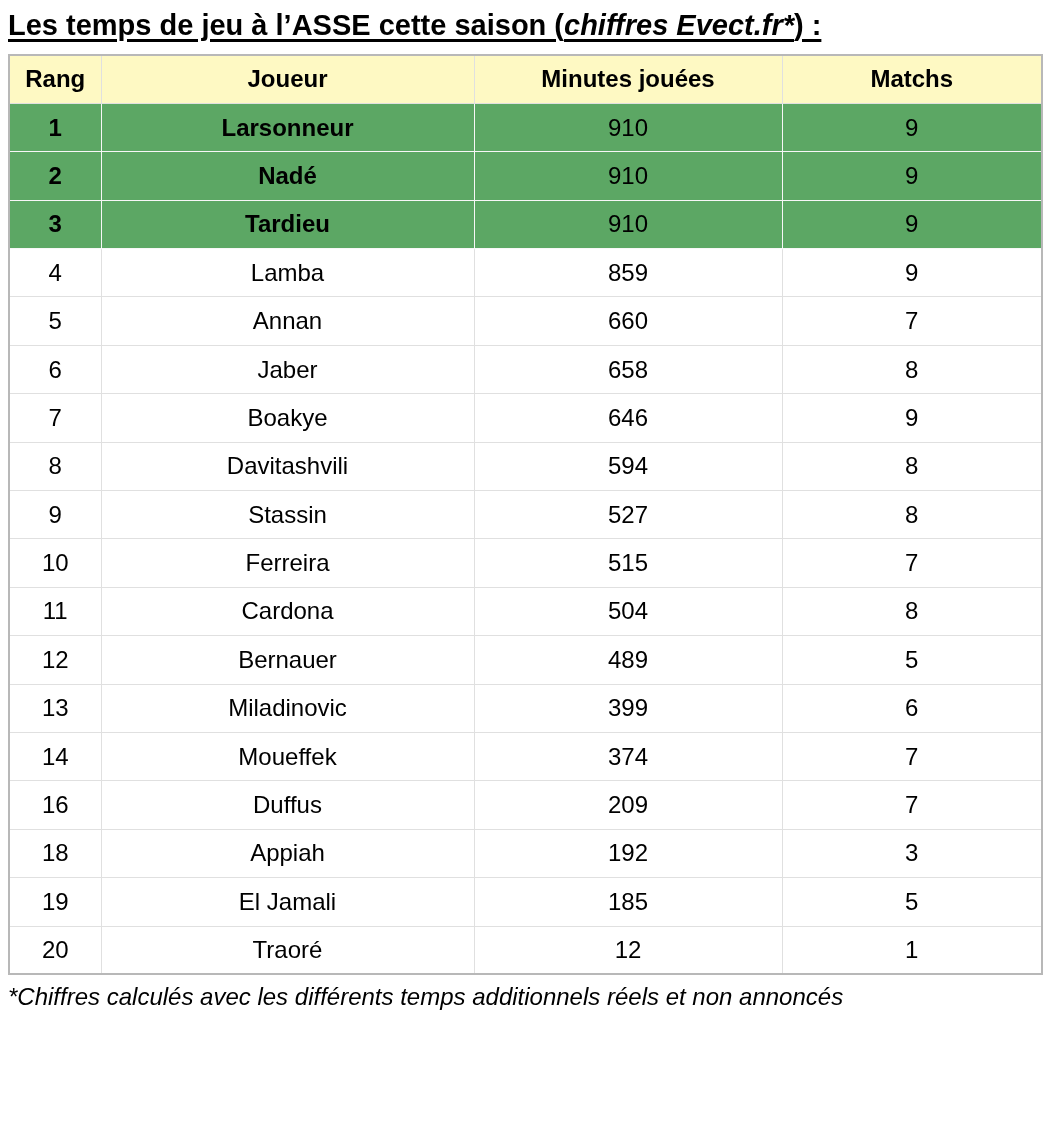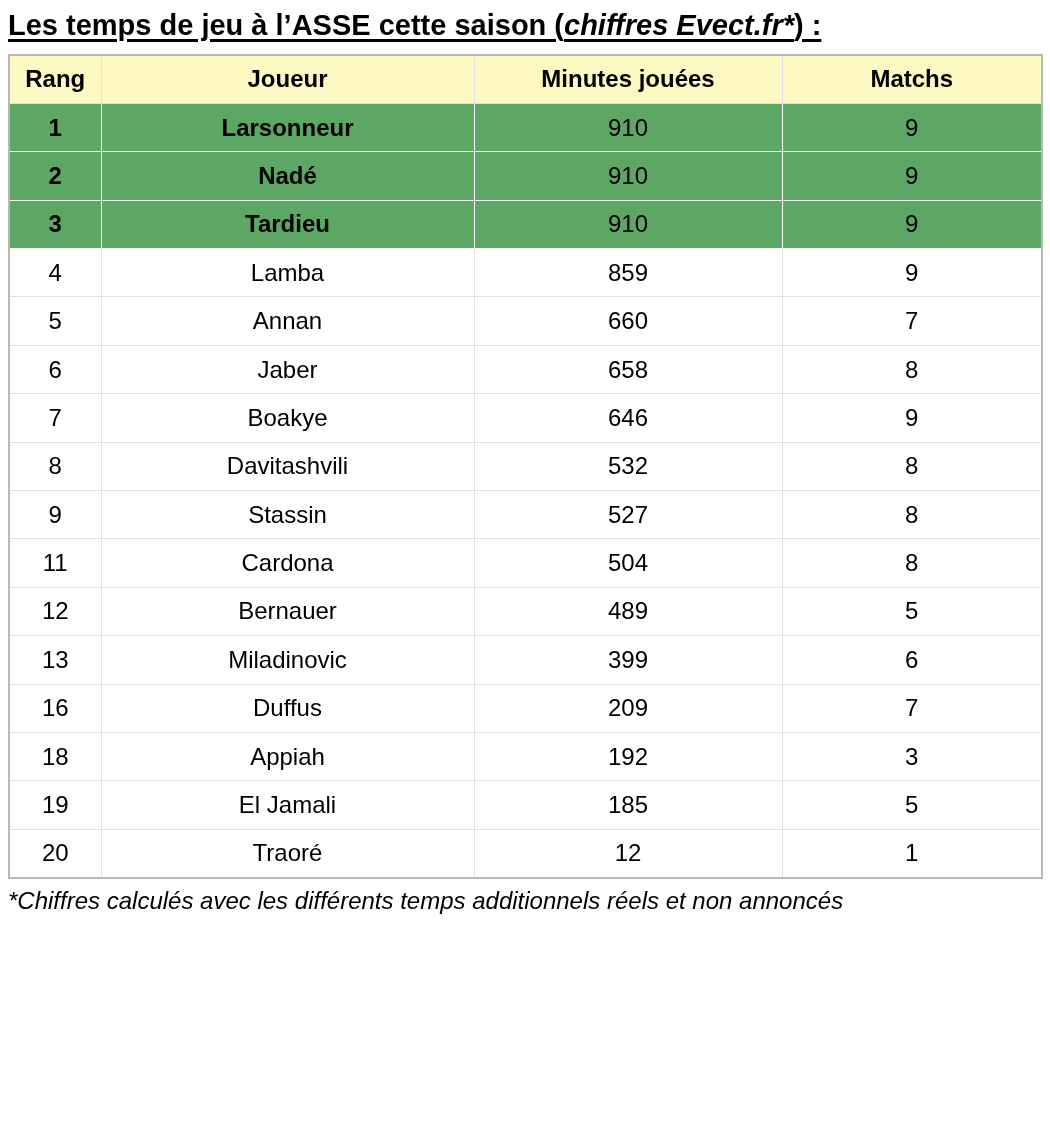--- a/index.html
+++ b/index.html
@@ -126,48 +126,60 @@
         </tr>
         <tr>
           <td class="rank">7</td>
           <td class="player">Boakye</td>
           <td class="minutes">646</td>
           <td class="matches">9</td>
         </tr>
         <tr>
           <td class="rank">8</td>
           <td class="player">Davitashvili</td>
-          <td class="minutes">532</td>
+          <td class="minutes">594</td>
           <td class="matches">8</td>
         </tr>
         <tr>
           <td class="rank">9</td>
           <td class="player">Stassin</td>
           <td class="minutes">527</td>
           <td class="matches">8</td>
+        </tr>
+        <tr>
+          <td class="rank">10</td>
+          <td class="player">Ferreira</td>
+          <td class="minutes">515</td>
+          <td class="matches">7</td>
         </tr>
         <tr>
           <td class="rank">11</td>
           <td class="player">Cardona</td>
           <td class="minutes">504</td>
           <td class="matches">8</td>
         </tr>
         <tr>
           <td class="rank">12</td>
           <td class="player">Bernauer</td>
           <td class="minutes">489</td>
           <td class="matches">5</td>
         </tr>
         <tr>
           <td class="rank">13</td>
           <td class="player">Miladinovic</td>
           <td class="minutes">399</td>
           <td class="matches">6</td>
         </tr>
         <tr>
+          <td class="rank">14</td>
+          <td class="player">Moueffek</td>
+          <td class="minutes">374</td>
+          <td class="matches">7</td>
+        </tr>
+        <tr>
           <td class="rank">16</td>
           <td class="player">Duffus</td>
           <td class="minutes">209</td>
           <td class="matches">7</td>
         </tr>
         <tr>
           <td class="rank">18</td>
           <td class="player">Appiah</td>
           <td class="minutes">192</td>
           <td class="matches">3</td>

